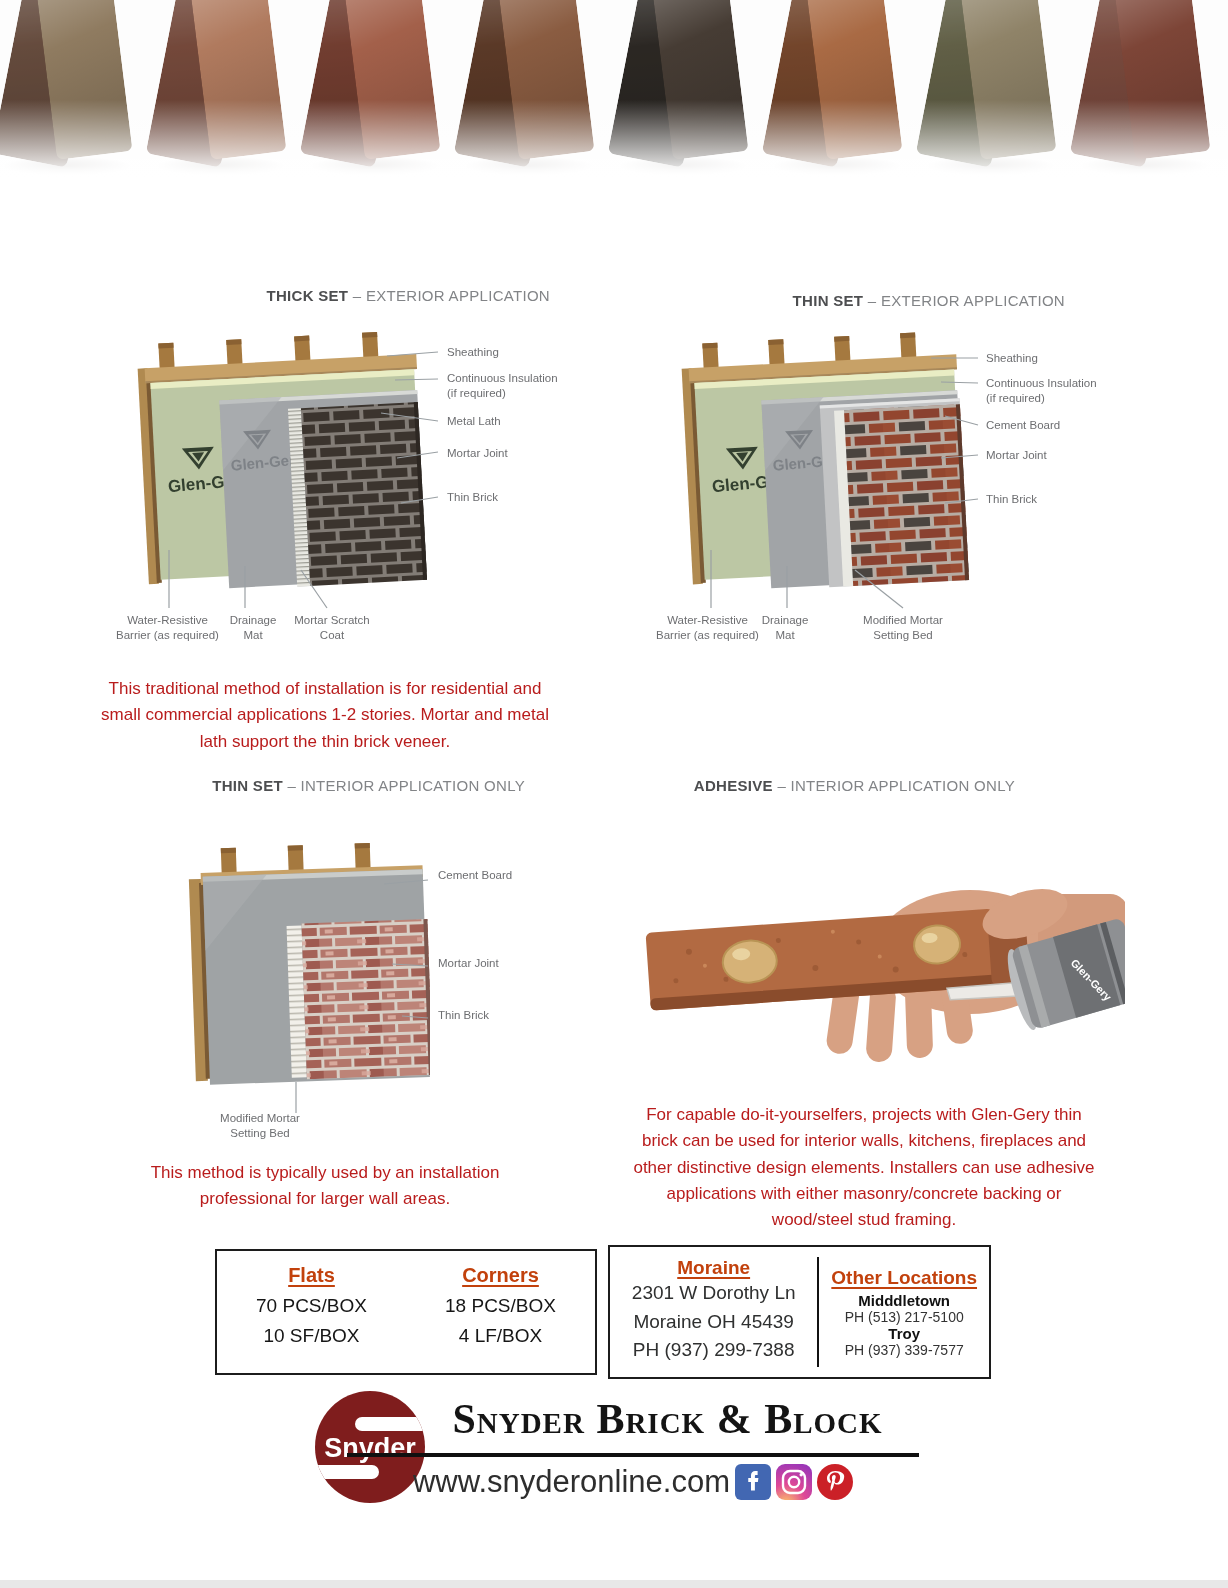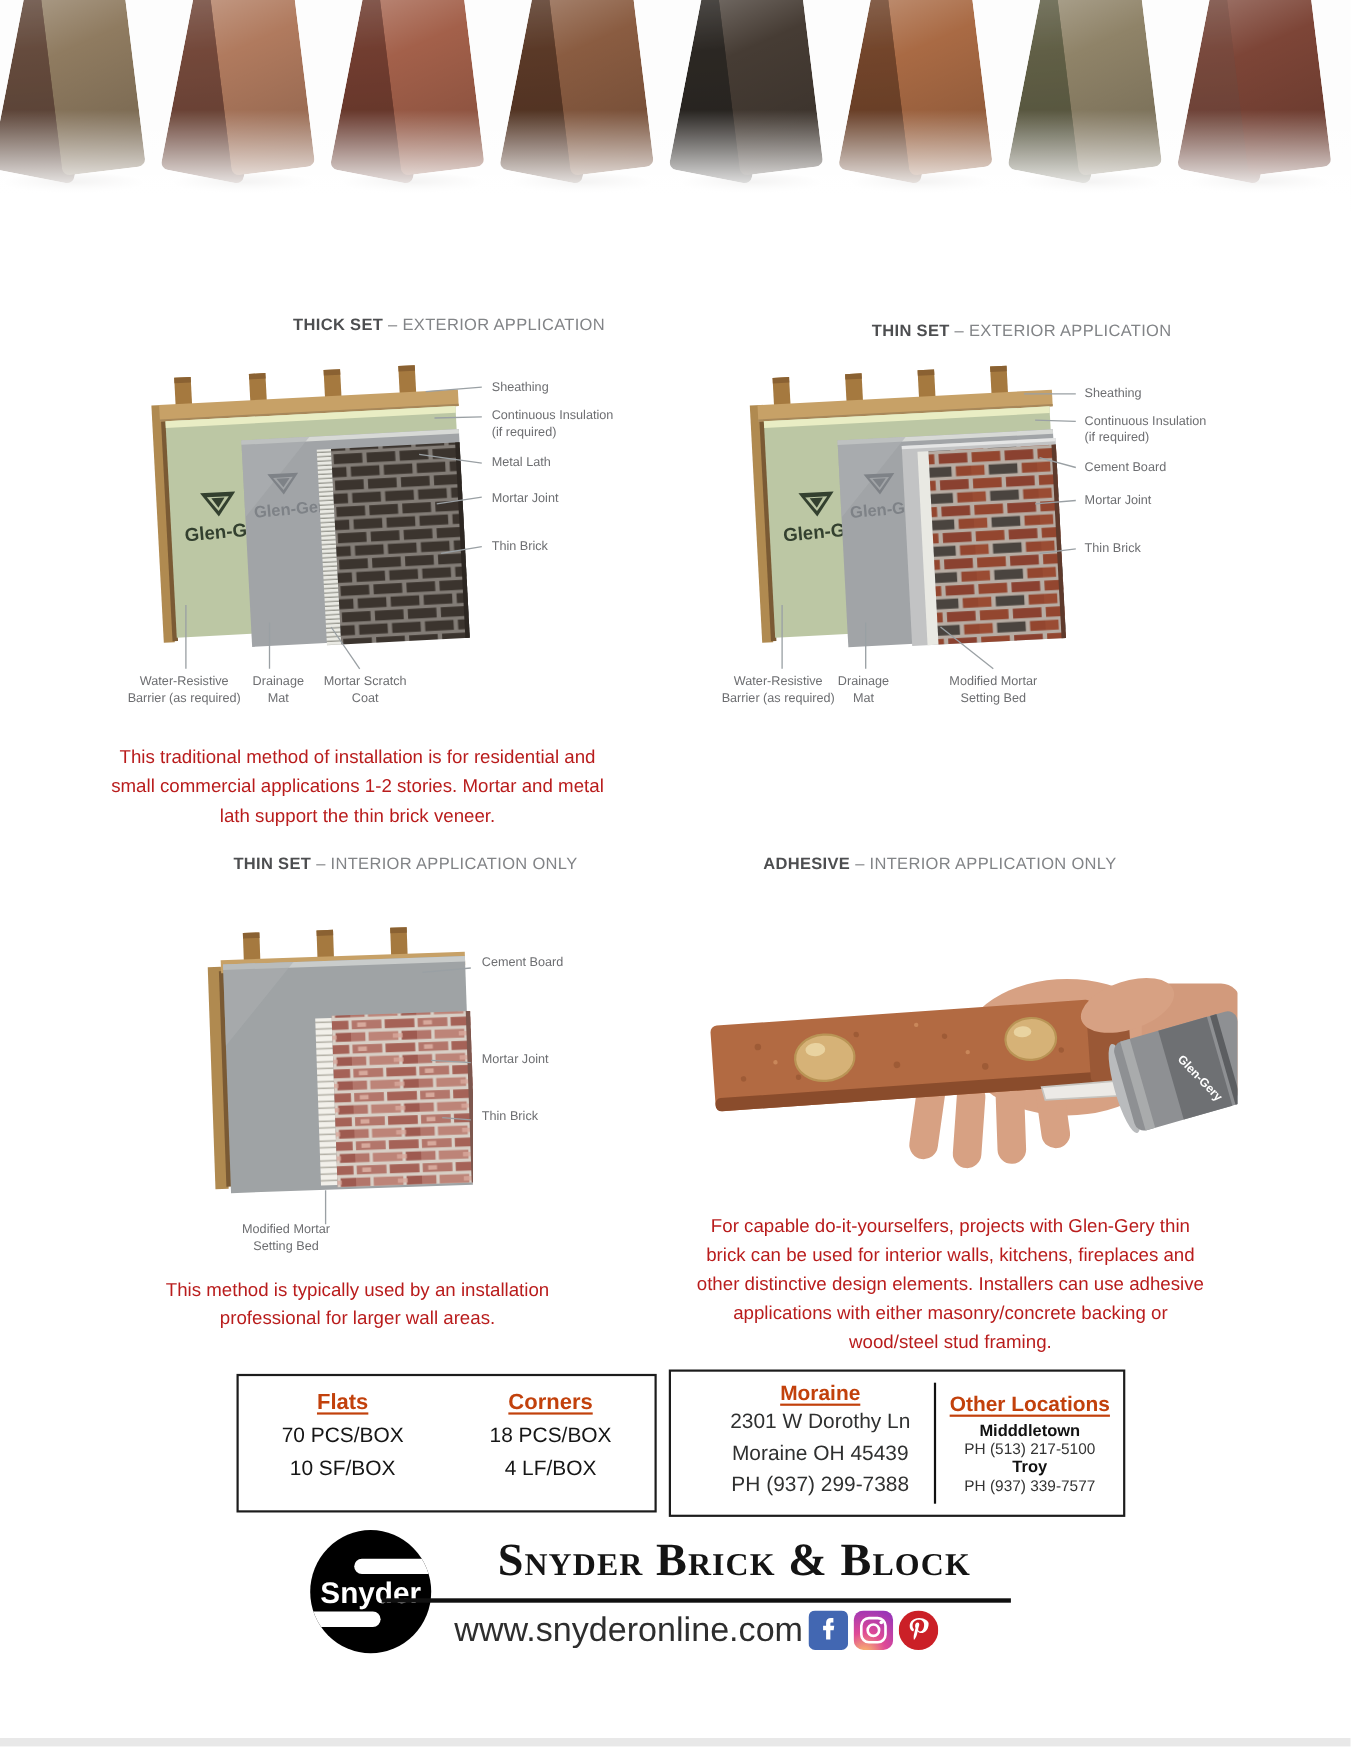--- a/index.html
+++ b/index.html
@@ -43,22 +43,22 @@
   .ib-col{flex:1;text-align:center;padding-top:13px;}
   .ib-h{font-size:20px;font-weight:700;color:#c2410c;text-decoration:underline;text-underline-offset:3px;text-decoration-thickness:2px;}
   .ib-line{font-size:19px;color:#161616;margin-top:8px;}
   .loc-main{width:55%;text-align:center;padding-top:10px;}
   .loc-other{width:45%;text-align:center;padding-top:10px;border-left:2px solid #111;margin:10px 0;}
   .loc-line{font-size:19px;color:#2f3030;line-height:1.5;}
   .loc-name{font-size:15px;font-weight:700;color:#111;margin-top:3px;}
   .loc-phone{font-size:14px;color:#333;}
 
   
-  #logo{position:absolute;left:282px;top:1391px;width:110px;height:112px;border-radius:50%;
-      background:#000000;overflow:hidden;}
+  #logo{position:absolute;left:315px;top:1391px;width:110px;height:112px;border-radius:50%;
+      background:#7f1d1d;overflow:hidden;}
   #logo .bar{position:absolute;background:#fff;height:14px;border-radius:7px;}
   #logo .bar.t{top:26px;left:40px;right:-10px;}
   #logo .bar.b{bottom:24px;left:-10px;width:74px;}
   #logo .txt{position:absolute;left:0;top:42px;width:100%;text-align:center;color:#fff;
       font-size:27px;font-weight:700;}
   #brand-name{position:absolute;left:430px;top:1395px;width:475px;text-align:center;
       font-family:"Liberation Serif", serif;font-variant:small-caps;font-size:42px;font-weight:600;
       color:#141414;letter-spacing:1px;}
   #brand-rule{position:absolute;left:347px;top:1453px;width:572px;height:4px;background:#101010;}
   #site-row{position:absolute;left:347px;top:1464px;width:572px;display:flex;align-items:center;
@@ -376,21 +376,21 @@
       <div class="ib-line">70 PCS/BOX</div>
       <div class="ib-line">10 SF/BOX</div>
     </div>
     <div class="ib-col">
       <div class="ib-h">Corners</div>
       <div class="ib-line">18 PCS/BOX</div>
       <div class="ib-line">4 LF/BOX</div>
     </div>
   </div>
 
-  <div class="infobox" style="left:608px;top:1245px;width:379px;height:130px;padding-left:32px;">
+  <div class="infobox" style="left:608px;top:1245px;width:379px;height:130px;">
     <div class="loc-main">
       <div class="ib-h" style="font-size:19px;">Moraine</div>
       <div class="loc-line">2301 W Dorothy Ln</div>
       <div class="loc-line">Moraine OH 45439</div>
       <div class="loc-line">PH (937) 299-7388</div>
     </div>
     <div class="loc-other">
       <div class="ib-h" style="font-size:19px;">Other Locations</div>
       <div class="loc-name">Midddletown</div>
       <div class="loc-phone">PH (513) 217-5100</div>

